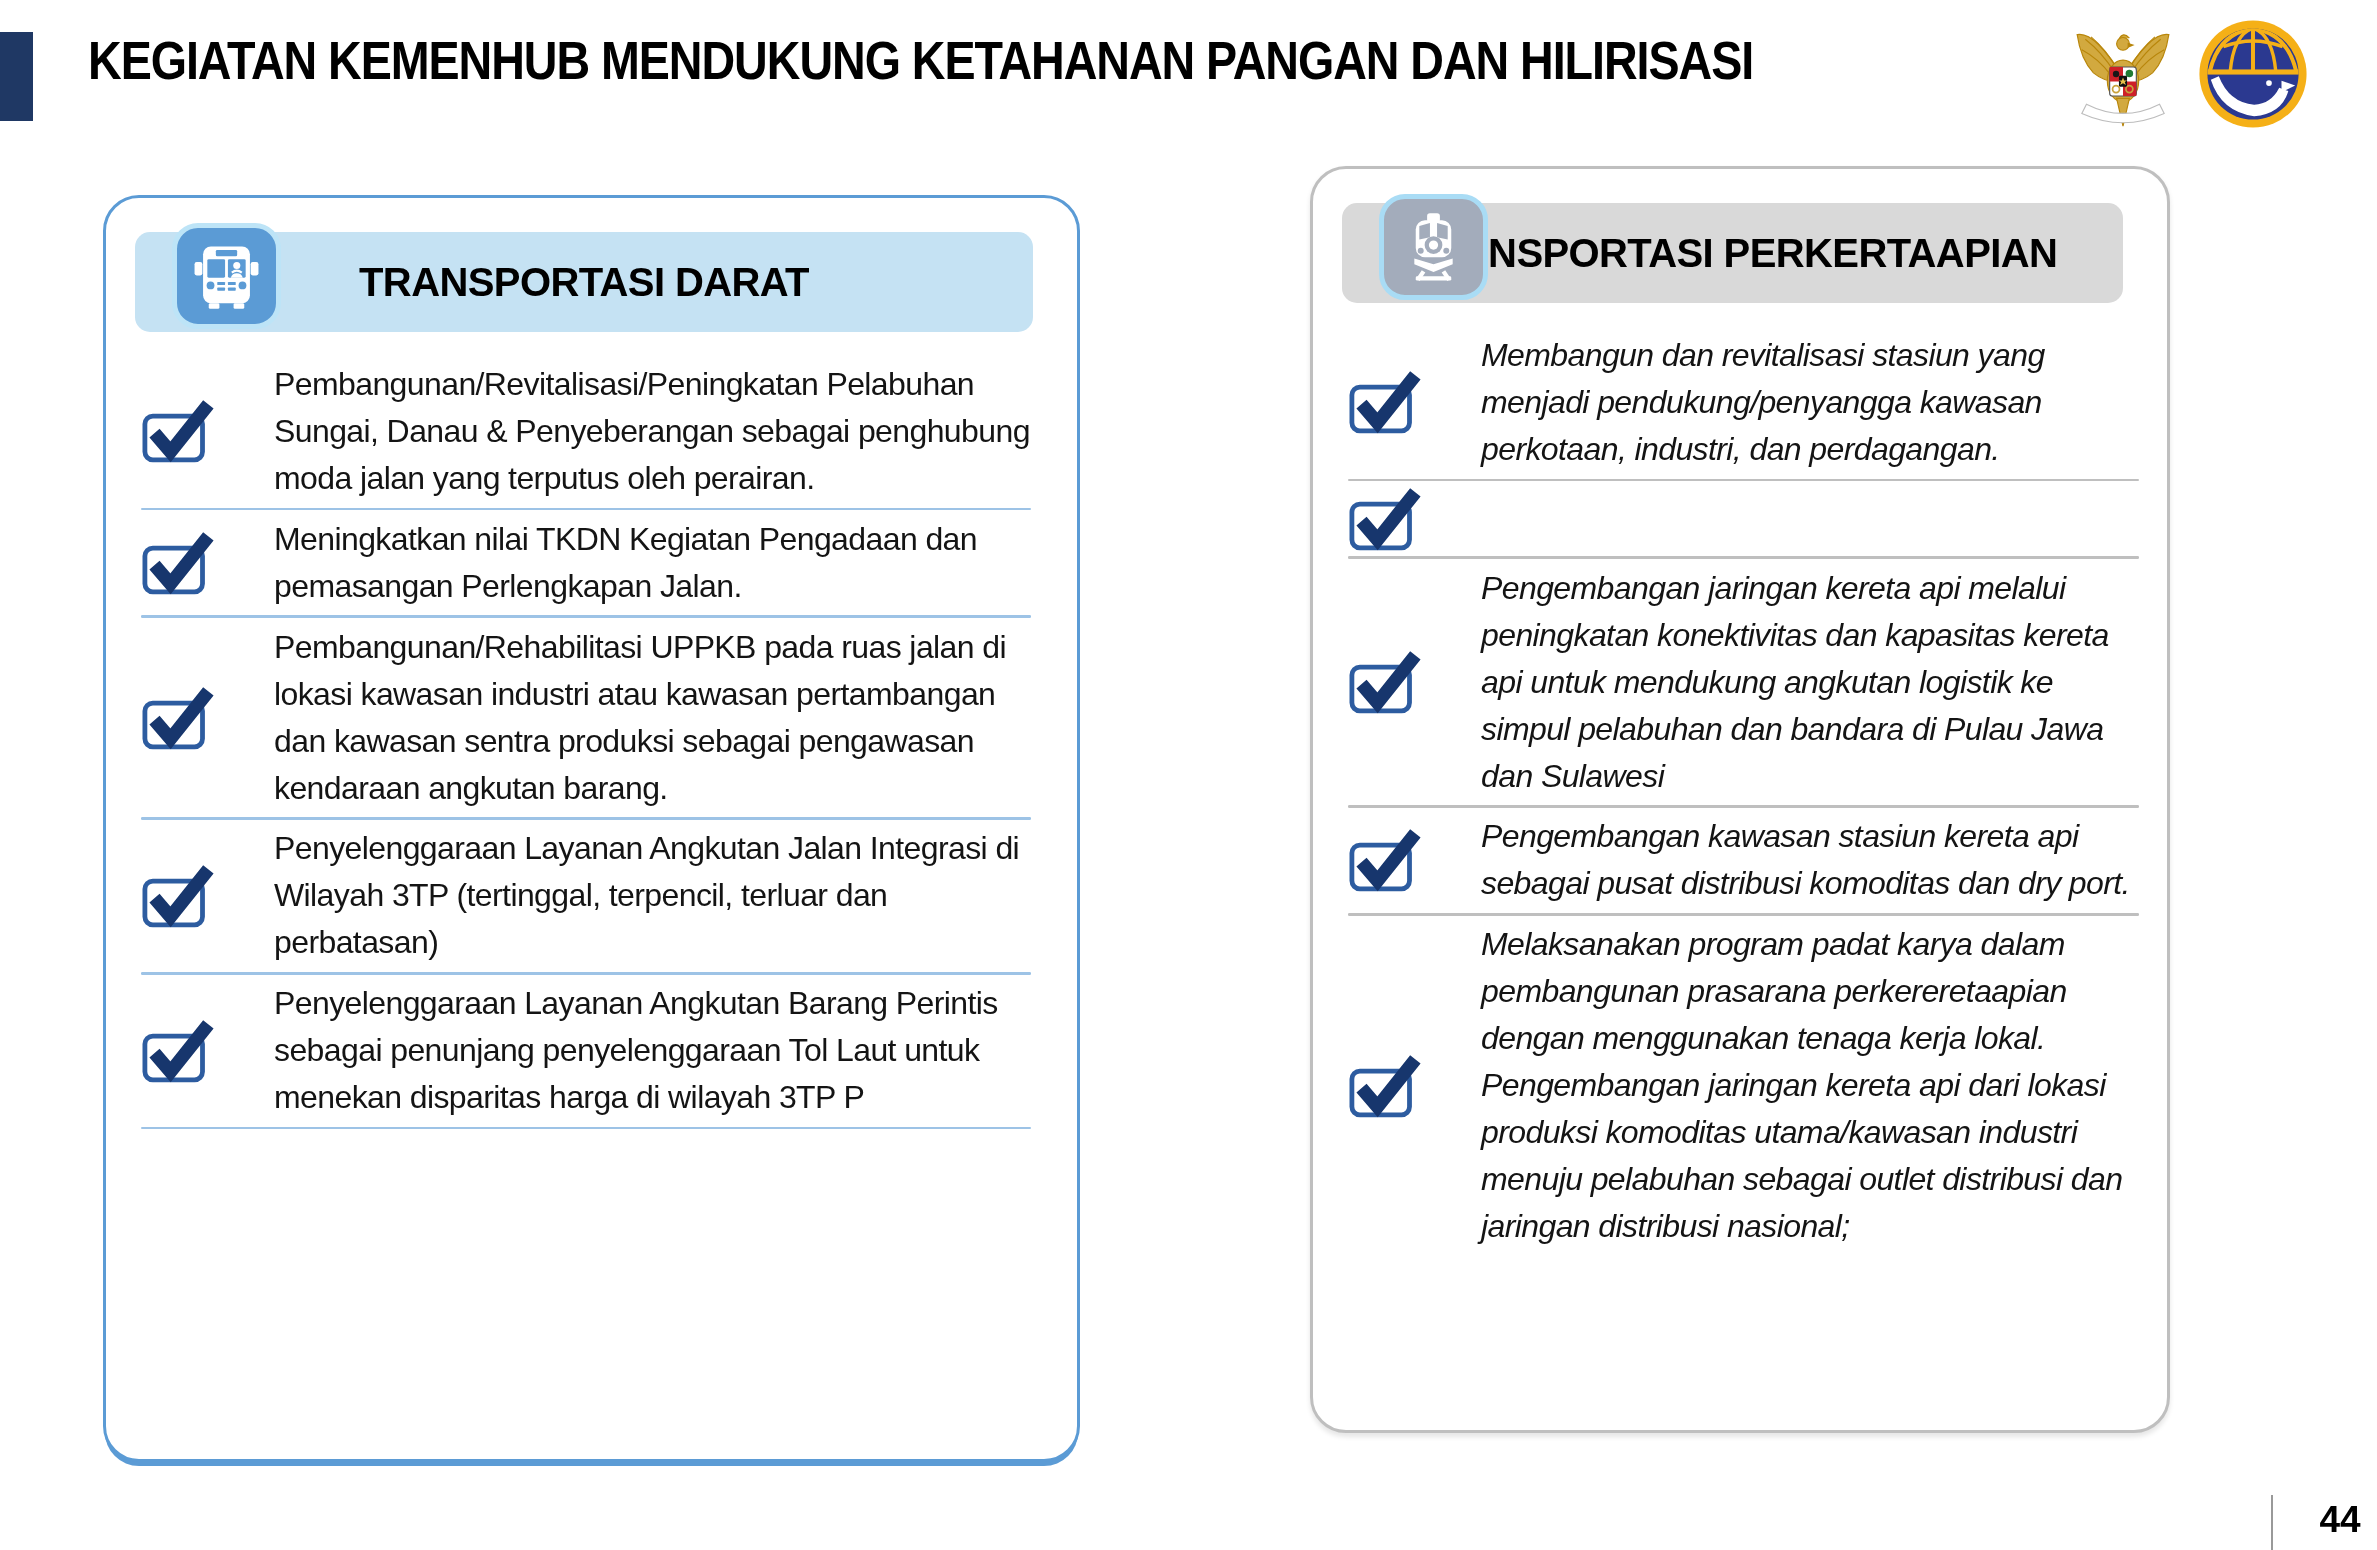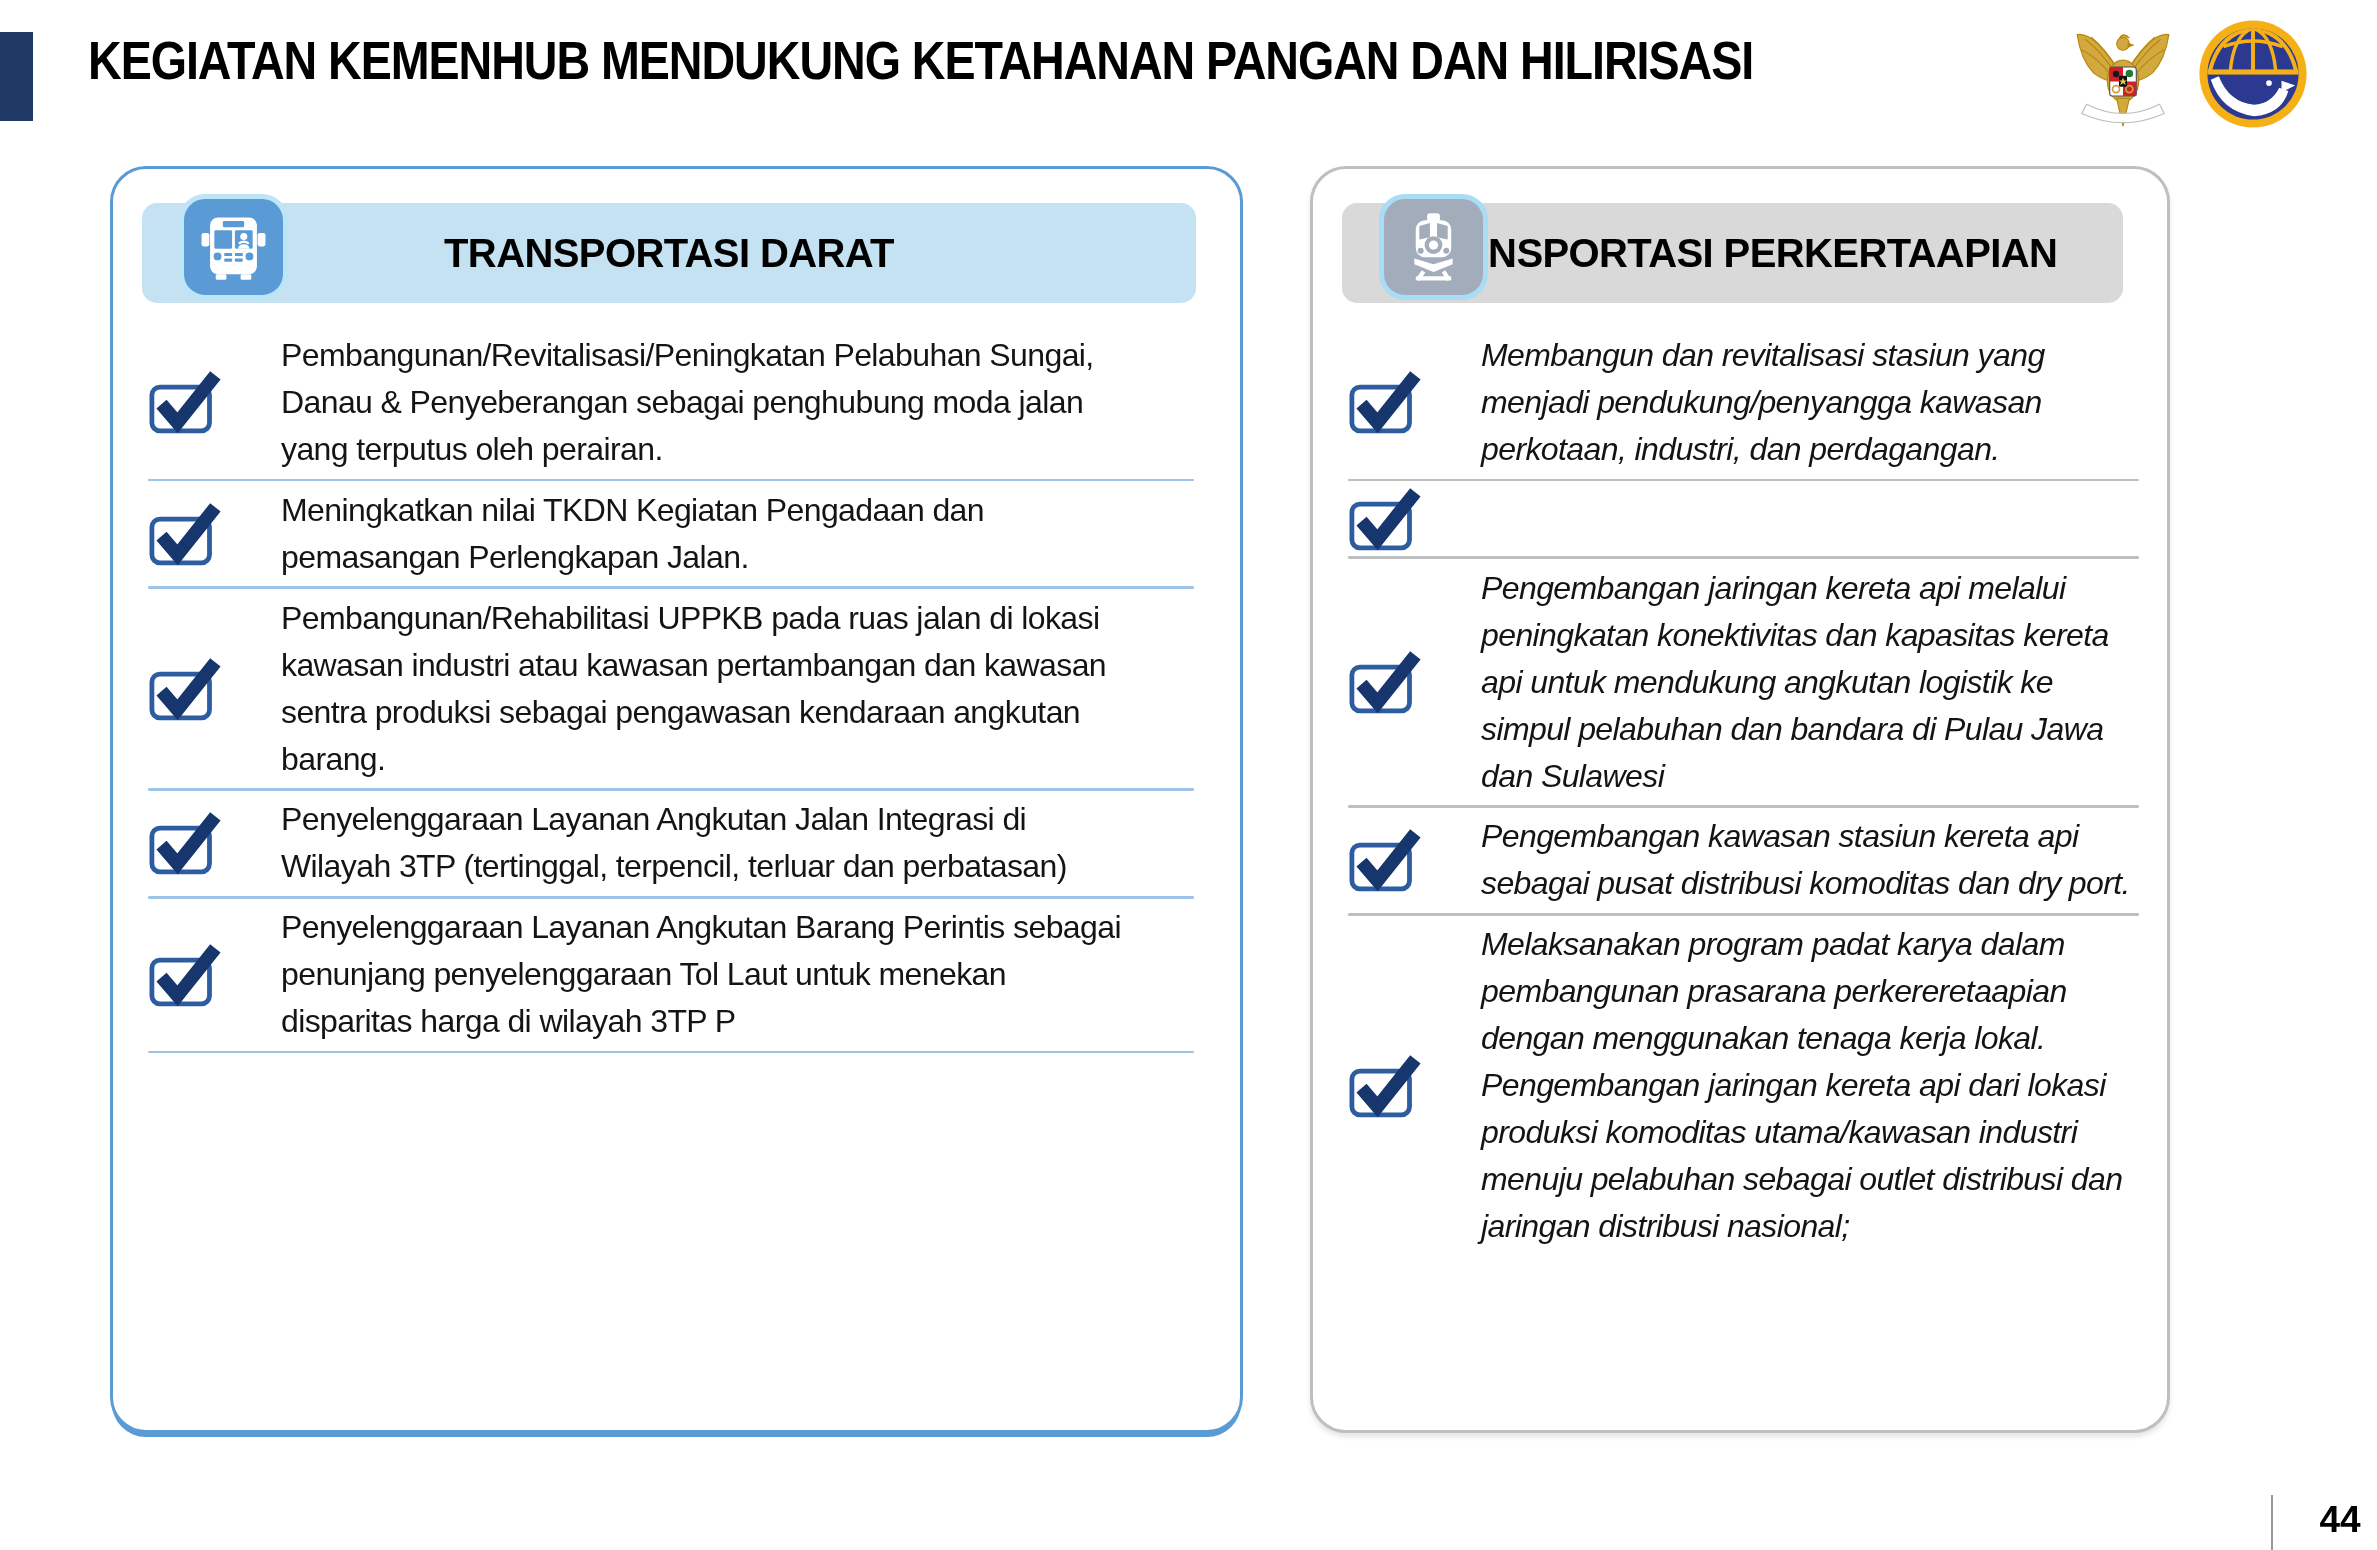--- a/index.html
+++ b/index.html
@@ -16,21 +16,21 @@
   }
   .logos { position:absolute; top:16.3px; right:67px; display:flex; align-items:center; gap:23px; }
   .logo-garuda { width:100px; height:116px; }
   .logo-kemenhub { width:114px; height:114px; }
 
   
   .panel {
     position:absolute; top:166px; height:1267px; box-sizing:border-box;
     background:#fff; border-radius:36px;
   }
-  .panel-left  { left:110px;  width:1133px; border:3.5px solid #5B9BD5; box-shadow:0 5.8px 0 -1.8px #5B9BD5; }
+  .panel-left  { left:103px;  width:977px; border:3.5px solid #5B9BD5; box-shadow:0 5.8px 0 -1.8px #5B9BD5;margin-top:29px; }
   .panel-right { left:1310px; width:860px; border:3.5px solid #BFBFBF; box-shadow:0 3.5px 5.8px rgba(0,0,0,.10); }
 
   .panel-header {
     position:absolute; top:34px; left:29px; right:44px; height:100px;
     border-radius:15px; display:flex; align-items:center; justify-content:center;
   }
   .panel-left  .panel-header { background:#C5E2F3; }
   .panel-right .panel-header { background:#D9D9D9; }
   .header-label { font-size:40px; font-weight:700; letter-spacing:-0.6px; color:#000; }
 

